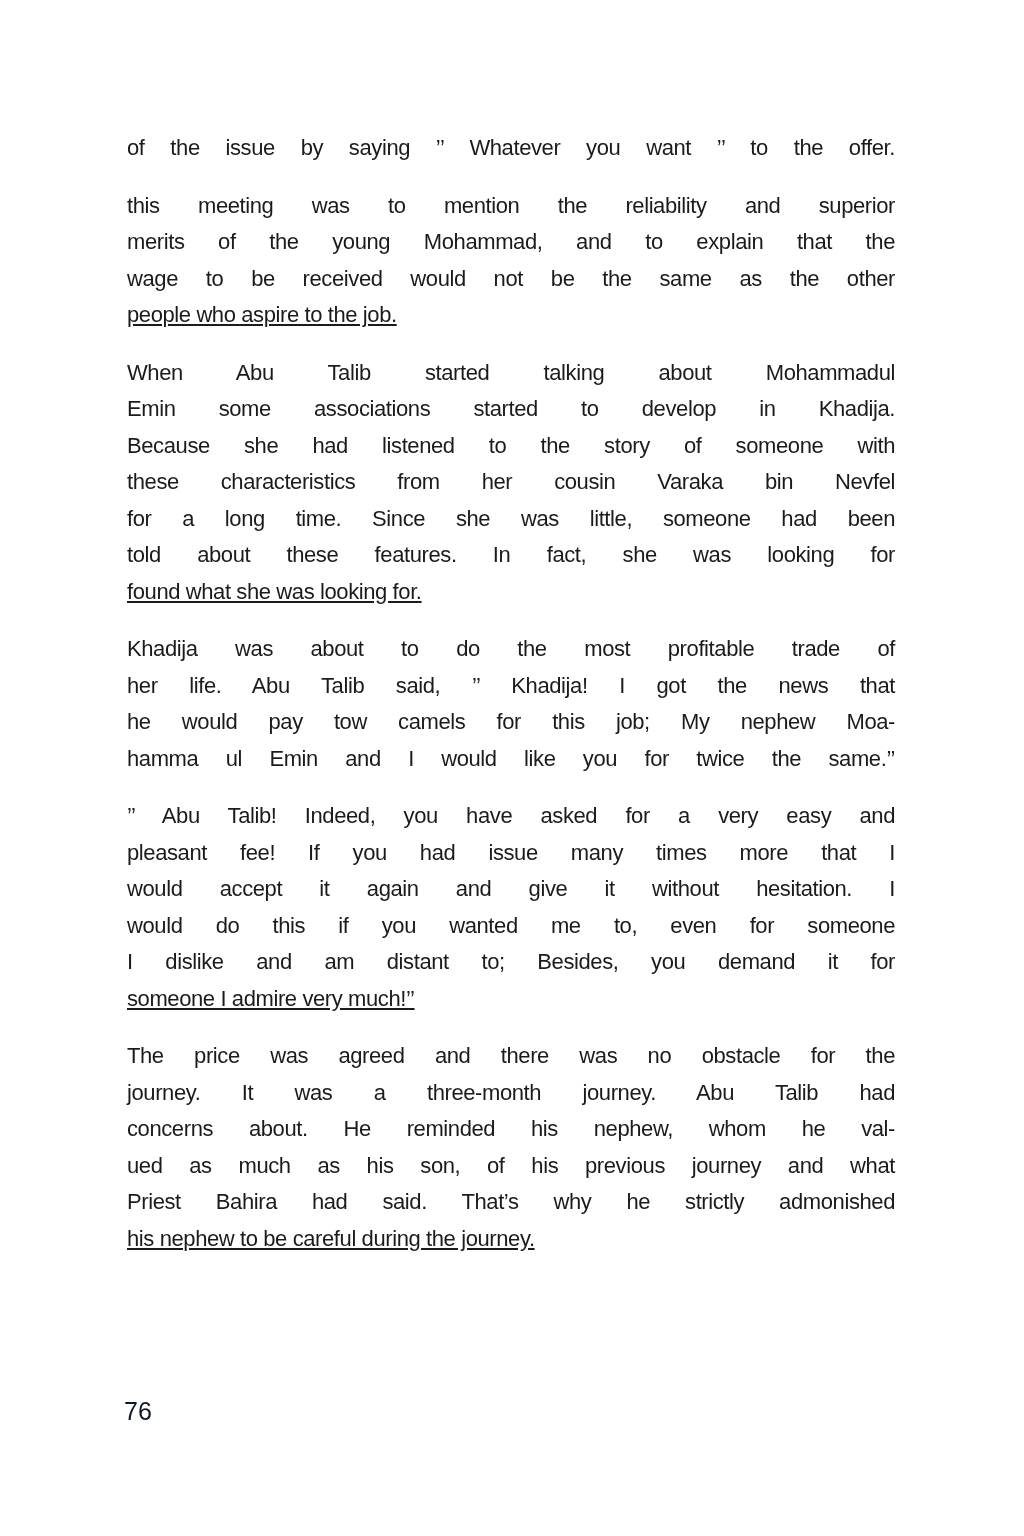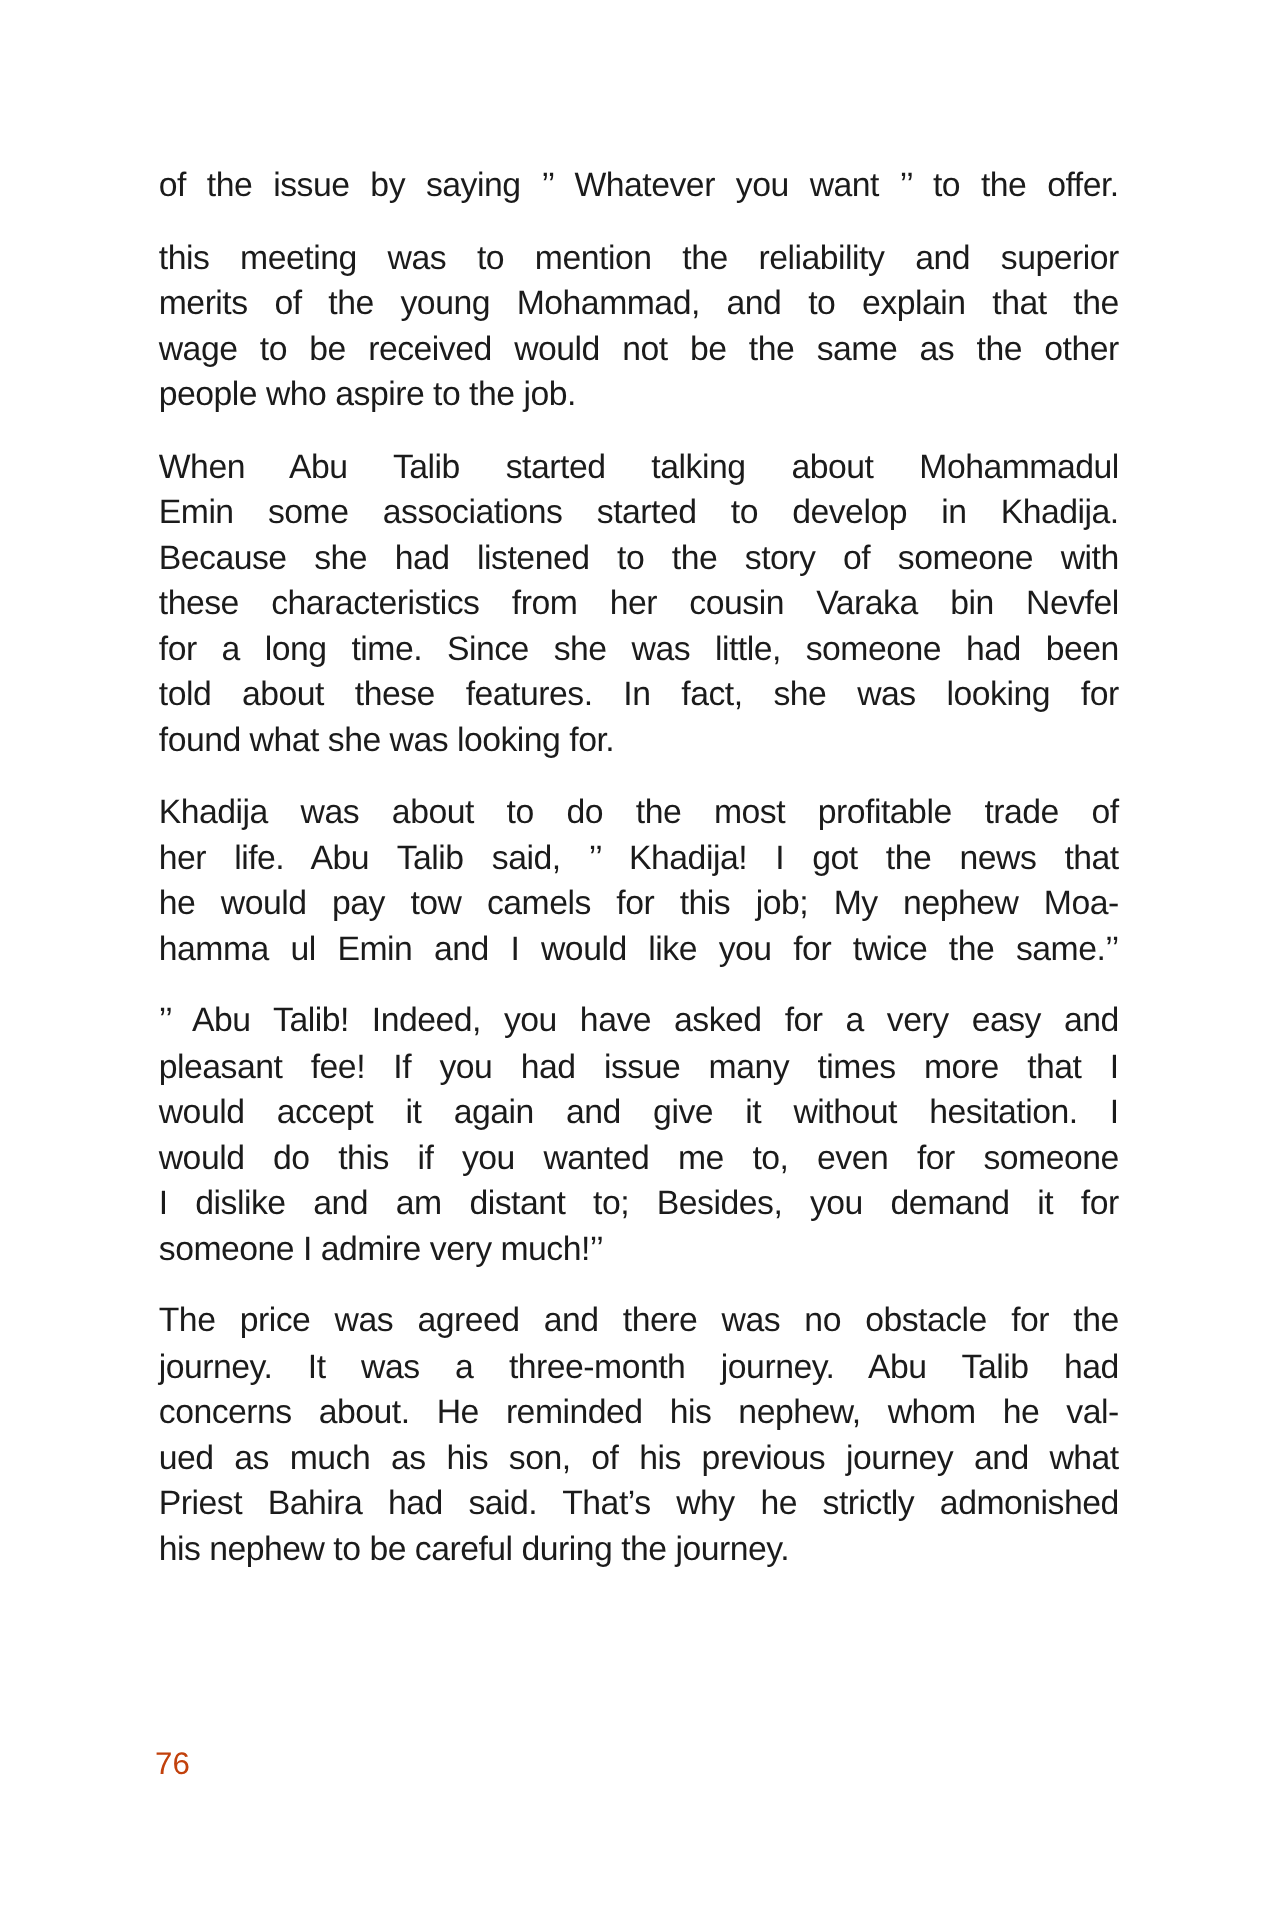--- a/index.html
+++ b/index.html
@@ -18,37 +18,38 @@
   .text-block {
     position: absolute;
     left: 127px;
     top: 130px;
     width: 768px;
   }
   .paragraph {
     margin: 0 0 21px 0;
   }
   .line {
-    font-size: 27px;
+    font-size: 22px;
     letter-spacing: -0.4px;
     line-height: 36.5px;
     white-space: normal;
     text-align: justify;
     text-align-last: justify;
   }
   .line.last {
     text-align-last: left;
+    text-decoration: underline;
   }
   .page-number {
     position: absolute;
     left: 124px;
     top: 1396px;
     font-size: 25px;
     line-height: 30px;
-    color: #c2410c;
+    color: #0f172a;
   }
 </style>
 </head>
 <body>
 
 <div class="page">
   <div class="text-block">
       <div class="paragraph">
         <div class="line">of the issue by saying ’’ Whatever you want ’’ to the offer.</div>
       </div>

